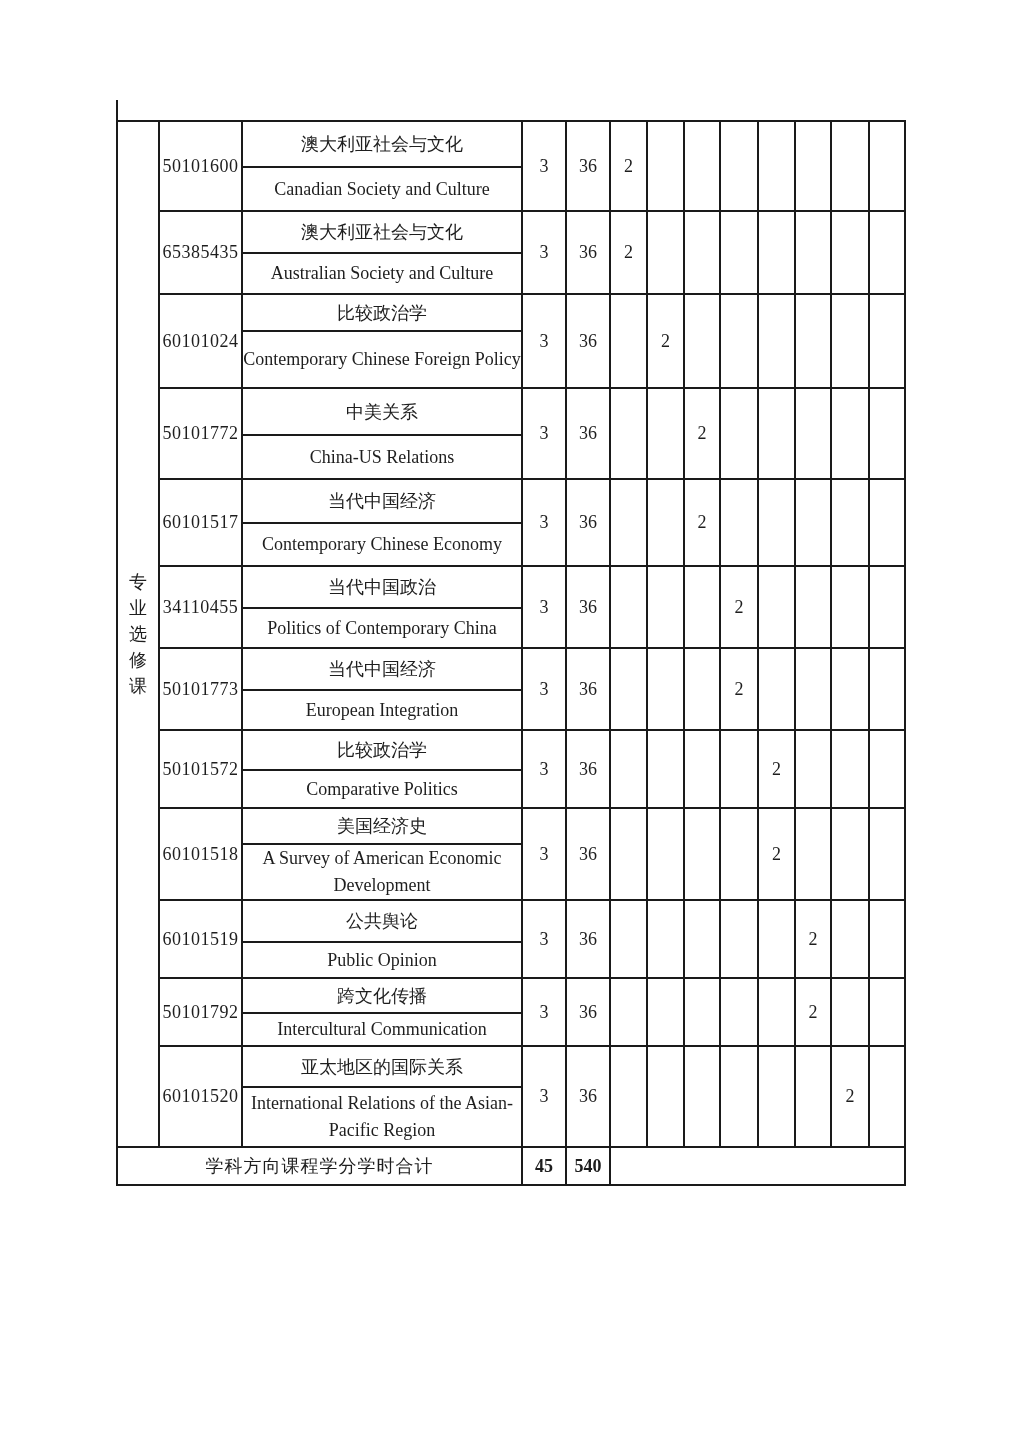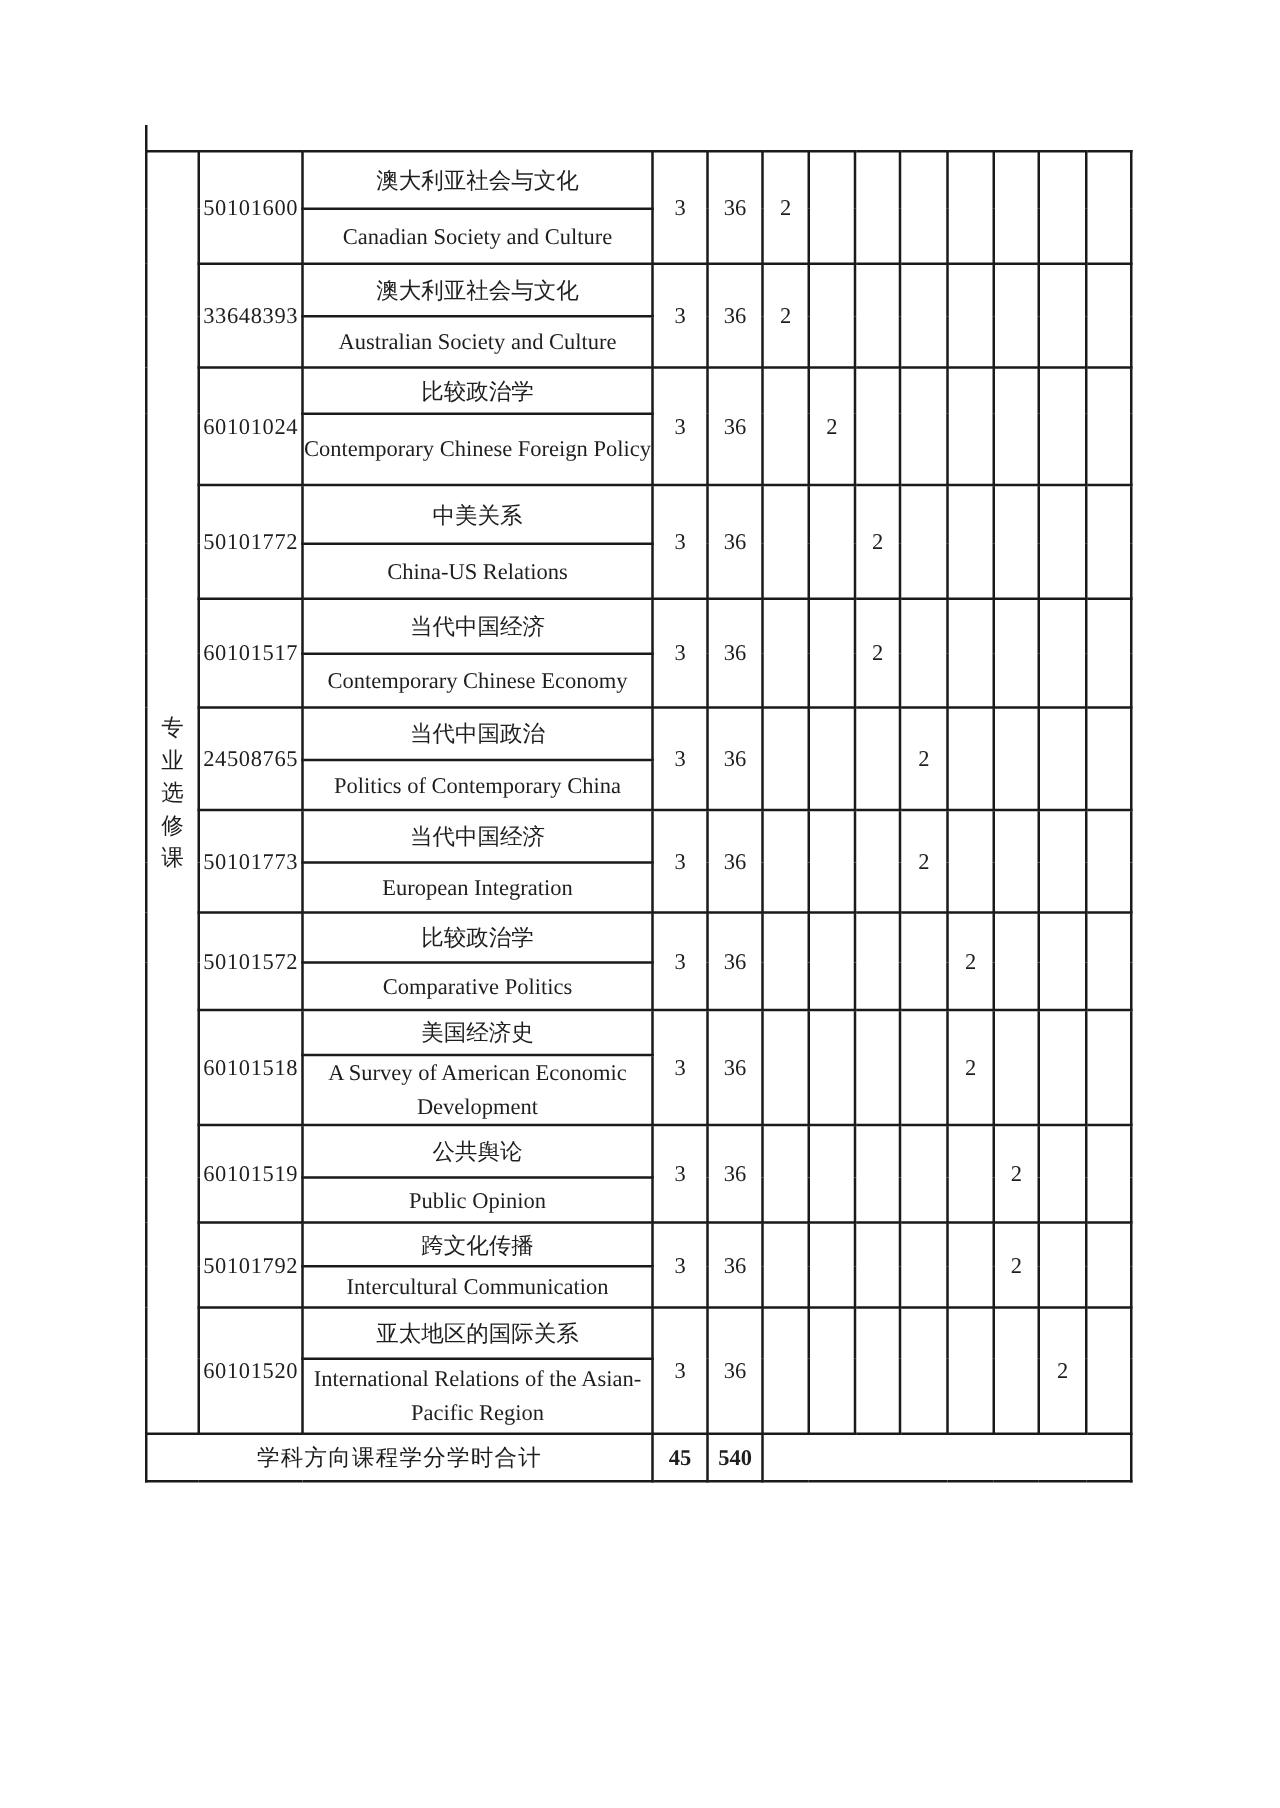--- a/index.html
+++ b/index.html
@@ -98,21 +98,21 @@
       <td rowspan="2"></td>
       <td rowspan="2"></td>
       <td rowspan="2"></td>
       <td rowspan="2"></td>
     </tr>
     <tr style="height:44px">
       <td class="name-cell name-en">Canadian Society and Culture</td>
     </tr>
 
     <tr style="height:42px">
-      <td class="code-cell" rowspan="2">33648393</td>
+      <td class="code-cell" rowspan="2">65385435</td>
       <td class="name-cell name-cn">澳大利亚社会与文化</td>
       <td rowspan="2">3</td>
       <td rowspan="2">36</td>
       <td rowspan="2">2</td>
       <td rowspan="2"></td>
       <td rowspan="2"></td>
       <td rowspan="2"></td>
       <td rowspan="2"></td>
       <td rowspan="2"></td>
       <td rowspan="2"></td>
@@ -170,21 +170,21 @@
       <td rowspan="2"></td>
       <td rowspan="2"></td>
       <td rowspan="2"></td>
       <td rowspan="2"></td>
     </tr>
     <tr style="height:43px">
       <td class="name-cell name-en">Contemporary Chinese Economy</td>
     </tr>
 
     <tr style="height:42px">
-      <td class="code-cell" rowspan="2">24508765</td>
+      <td class="code-cell" rowspan="2">34110455</td>
       <td class="name-cell name-cn">当代中国政治</td>
       <td rowspan="2">3</td>
       <td rowspan="2">36</td>
       <td rowspan="2"></td>
       <td rowspan="2"></td>
       <td rowspan="2"></td>
       <td rowspan="2">2</td>
       <td rowspan="2"></td>
       <td rowspan="2"></td>
       <td rowspan="2"></td>

